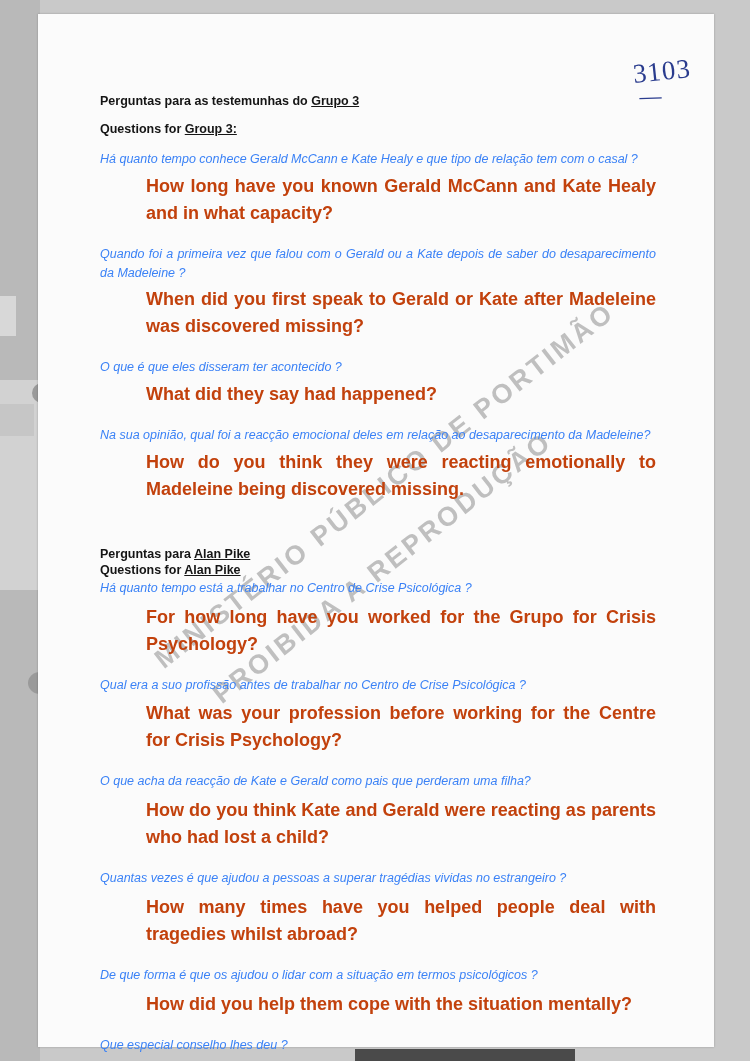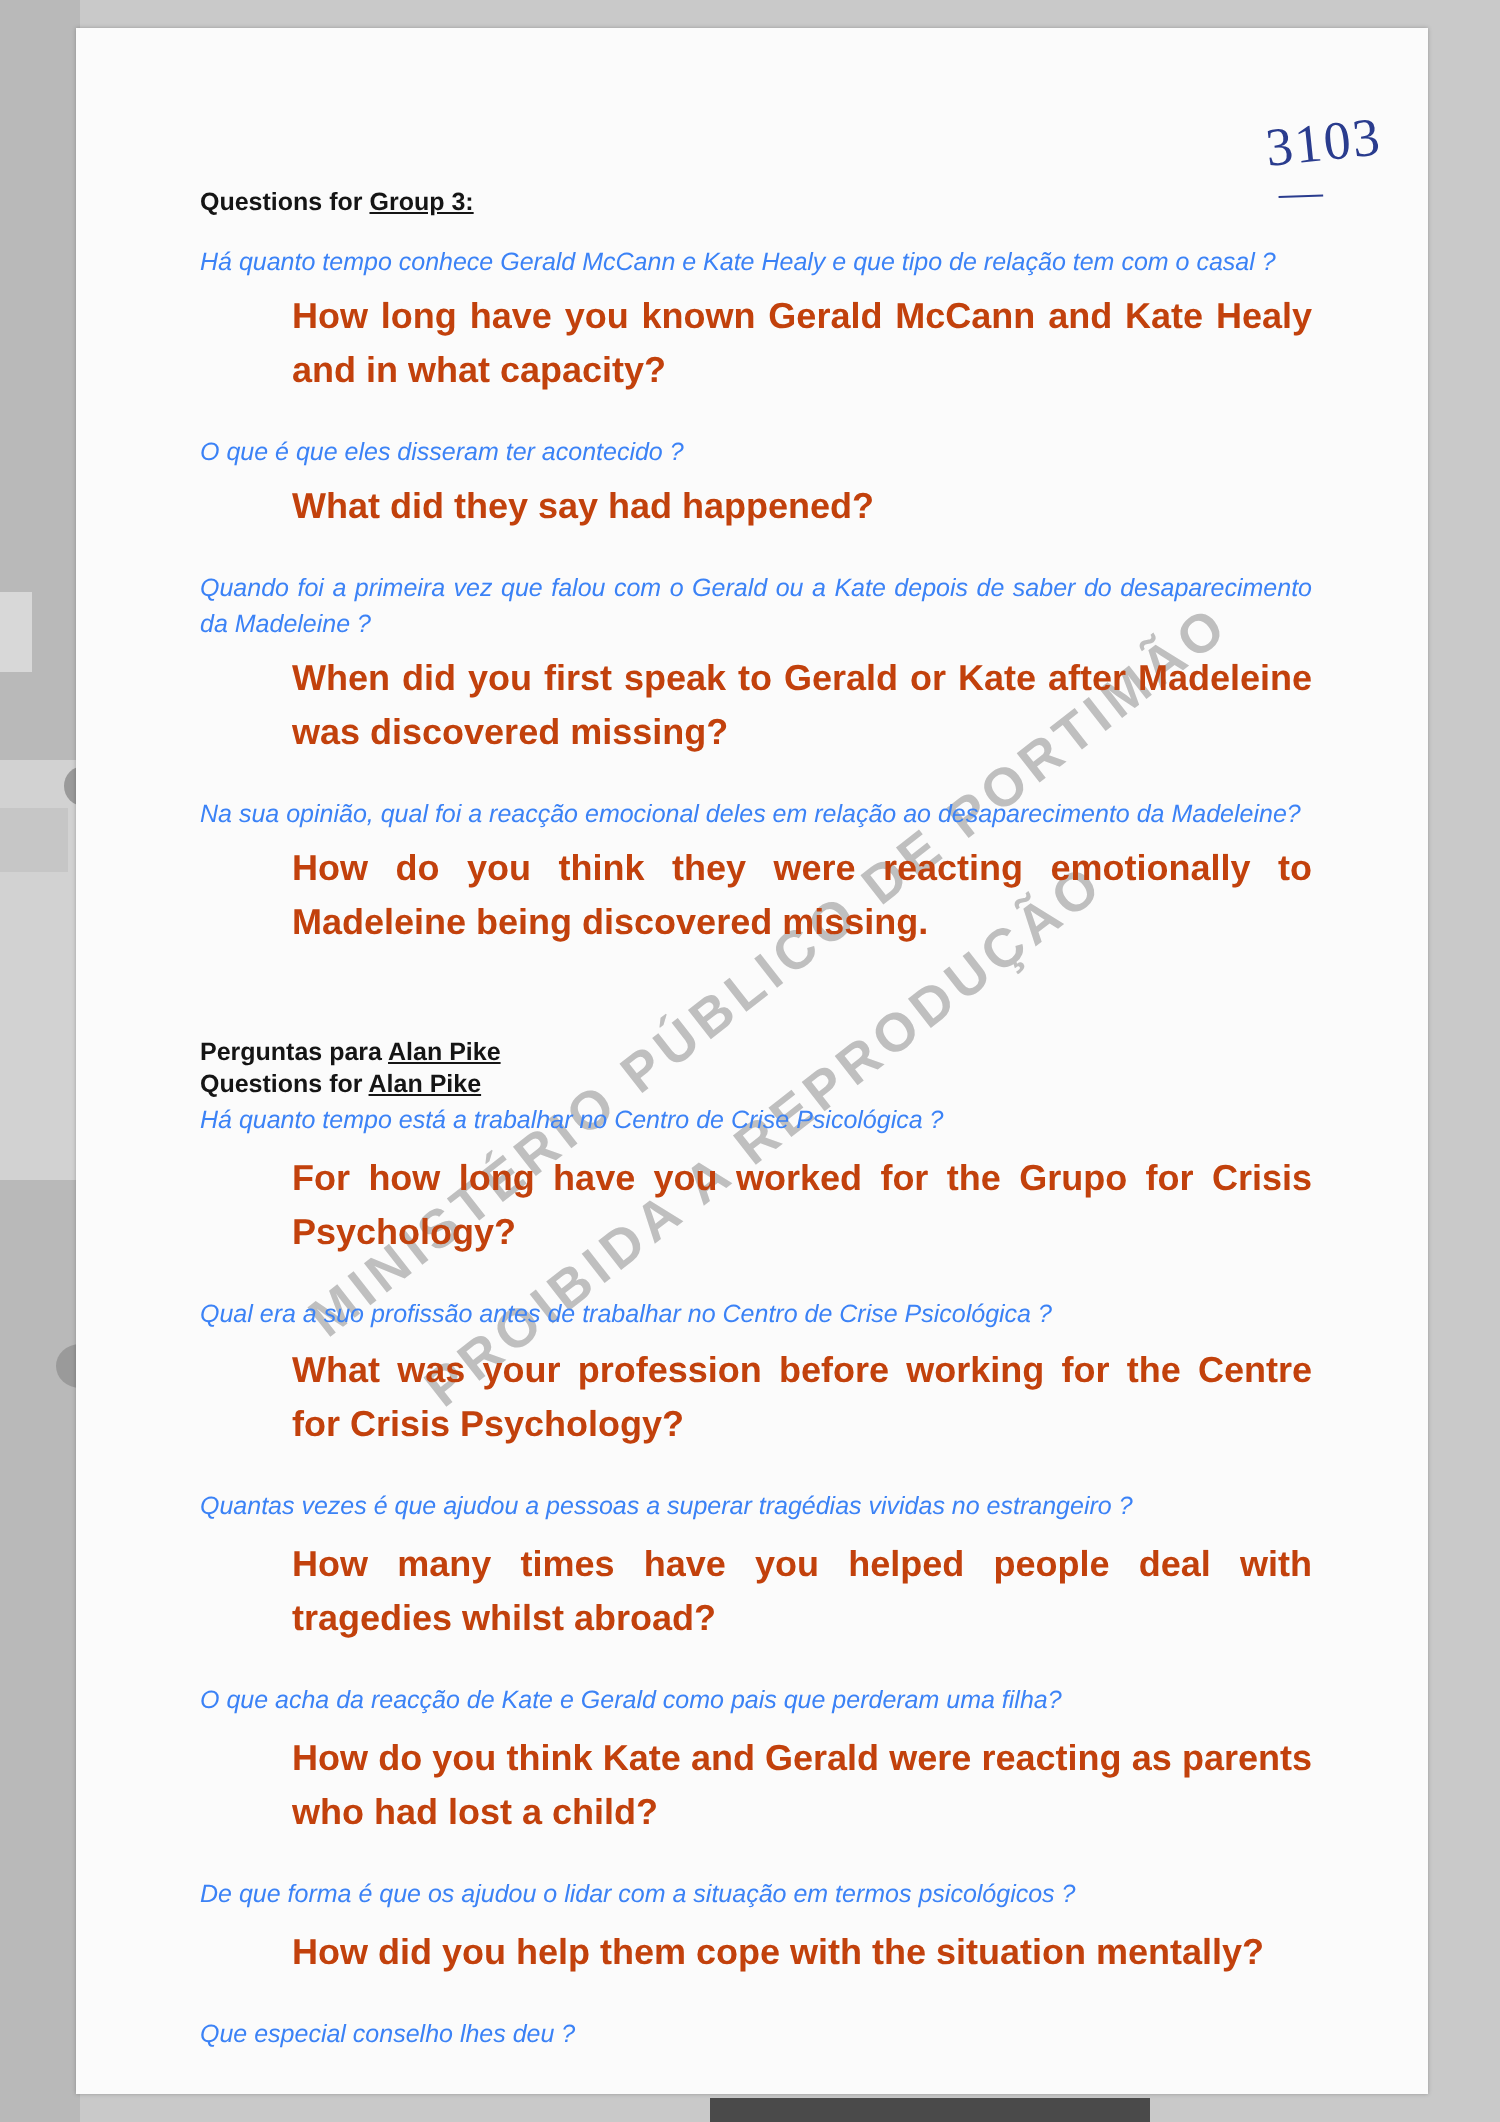--- a/index.html
+++ b/index.html
@@ -150,36 +150,39 @@
     </div>
 
     <div class="watermark">
       <div class="wm-line wm1">MINISTÉRIO PÚBLICO DE PORTIMÃO</div>
       <div class="wm-line wm2">PROIBIDA A REPRODUÇÃO</div>
     </div>
 
     <div class="content">
 
       <div class="heading">
+        <span>Perguntas para as testemunhas do <span class="u">Grupo 3</span></span>
+      </div>
+      <div class="heading">
         <span>Questions for <span class="u">Group 3:</span></span>
       </div>
 
       <div class="group-block">
         <p class="pt">Há quanto tempo conhece Gerald McCann e Kate Healy e que tipo de relação tem com o casal ?</p>
         <p class="en">How long have you known Gerald McCann and Kate Healy and in what capacity?</p>
       </div>
       <div class="group-block">
+        <p class="pt">Quando foi a primeira vez que falou com o Gerald ou a Kate depois de saber do desaparecimento da Madeleine ?</p>
+        <p class="en">When did you first speak to Gerald or Kate after Madeleine was discovered missing?</p>
+      </div>
+      <div class="group-block">
         <p class="pt">O que é que eles disseram ter acontecido ?</p>
         <p class="en">What did they say had happened?</p>
       </div>
       <div class="group-block">
-        <p class="pt">Quando foi a primeira vez que falou com o Gerald ou a Kate depois de saber do desaparecimento da Madeleine ?</p>
-        <p class="en">When did you first speak to Gerald or Kate after Madeleine was discovered missing?</p>
-      </div>
-      <div class="group-block">
         <p class="pt">Na sua opinião, qual foi a reacção emocional deles em relação ao desaparecimento da Madeleine?</p>
         <p class="en">How do you think they were reacting emotionally to Madeleine being discovered missing.</p>
       </div>
 
       <div class="gap"></div>
 
       <div class="heading heading-tight">
         <span>Perguntas para <span class="u">Alan Pike</span></span>
       </div>
       <div class="heading heading-tight">
@@ -188,28 +191,28 @@
 
       <div class="group-block">
         <p class="pt pt-sub">Há quanto tempo está a trabalhar no Centro de Crise Psicológica ?</p>
         <p class="en">For how long have you worked for the Grupo for Crisis Psychology?</p>
       </div>
       <div class="group-block">
         <p class="pt pt-sub">Qual era a suo profissão antes de trabalhar no Centro de Crise Psicológica ?</p>
         <p class="en">What was your profession before working for the Centre for Crisis Psychology?</p>
       </div>
       <div class="group-block">
+        <p class="pt pt-sub">O que acha da reacção de Kate e Gerald como pais que perderam uma filha?</p>
+        <p class="en">How do you think Kate and Gerald were reacting as parents who had lost a child?</p>
+      </div>
+      <div class="group-block">
         <p class="pt pt-sub">Quantas vezes é que ajudou a pessoas a superar tragédias vividas no estrangeiro ?</p>
         <p class="en">How many times have you helped people deal with tragedies whilst abroad?</p>
       </div>
       <div class="group-block">
-        <p class="pt pt-sub">O que acha da reacção de Kate e Gerald como pais que perderam uma filha?</p>
-        <p class="en">How do you think Kate and Gerald were reacting as parents who had lost a child?</p>
-      </div>
-      <div class="group-block">
         <p class="pt pt-sub">De que forma é que os ajudou o lidar com a situação em termos psicológicos ?</p>
         <p class="en">How did you help them cope with the situation mentally?</p>
       </div>
       <div class="group-block">
         <p class="pt pt-sub">Que especial conselho lhes deu ?</p>
       </div>
 
     </div>
   </div>
 

